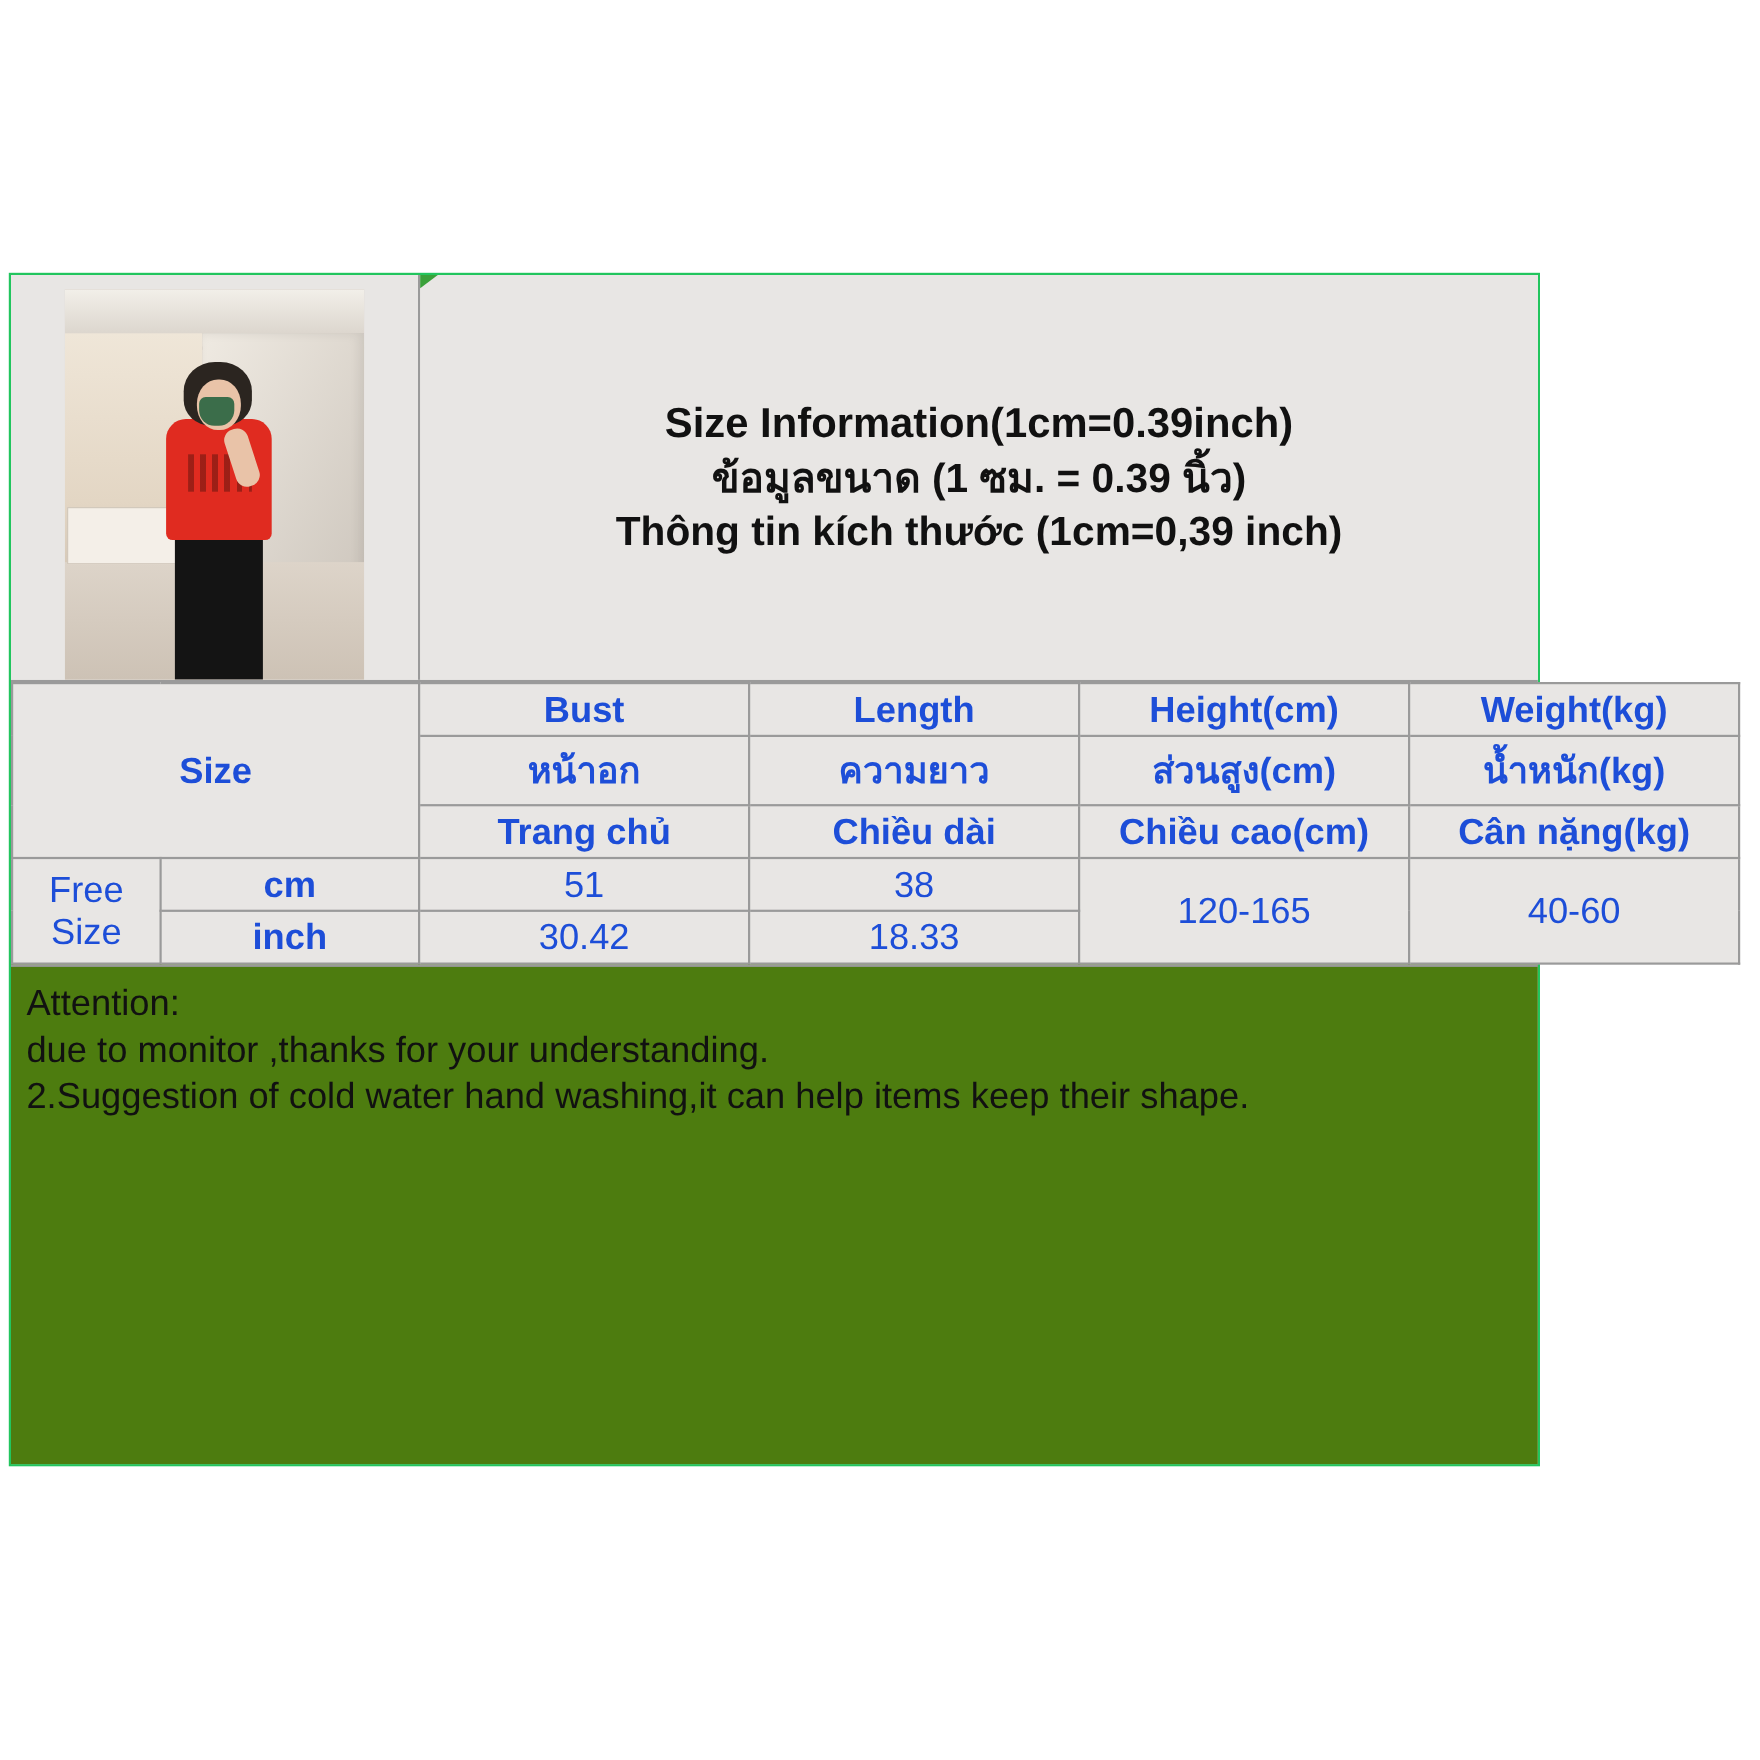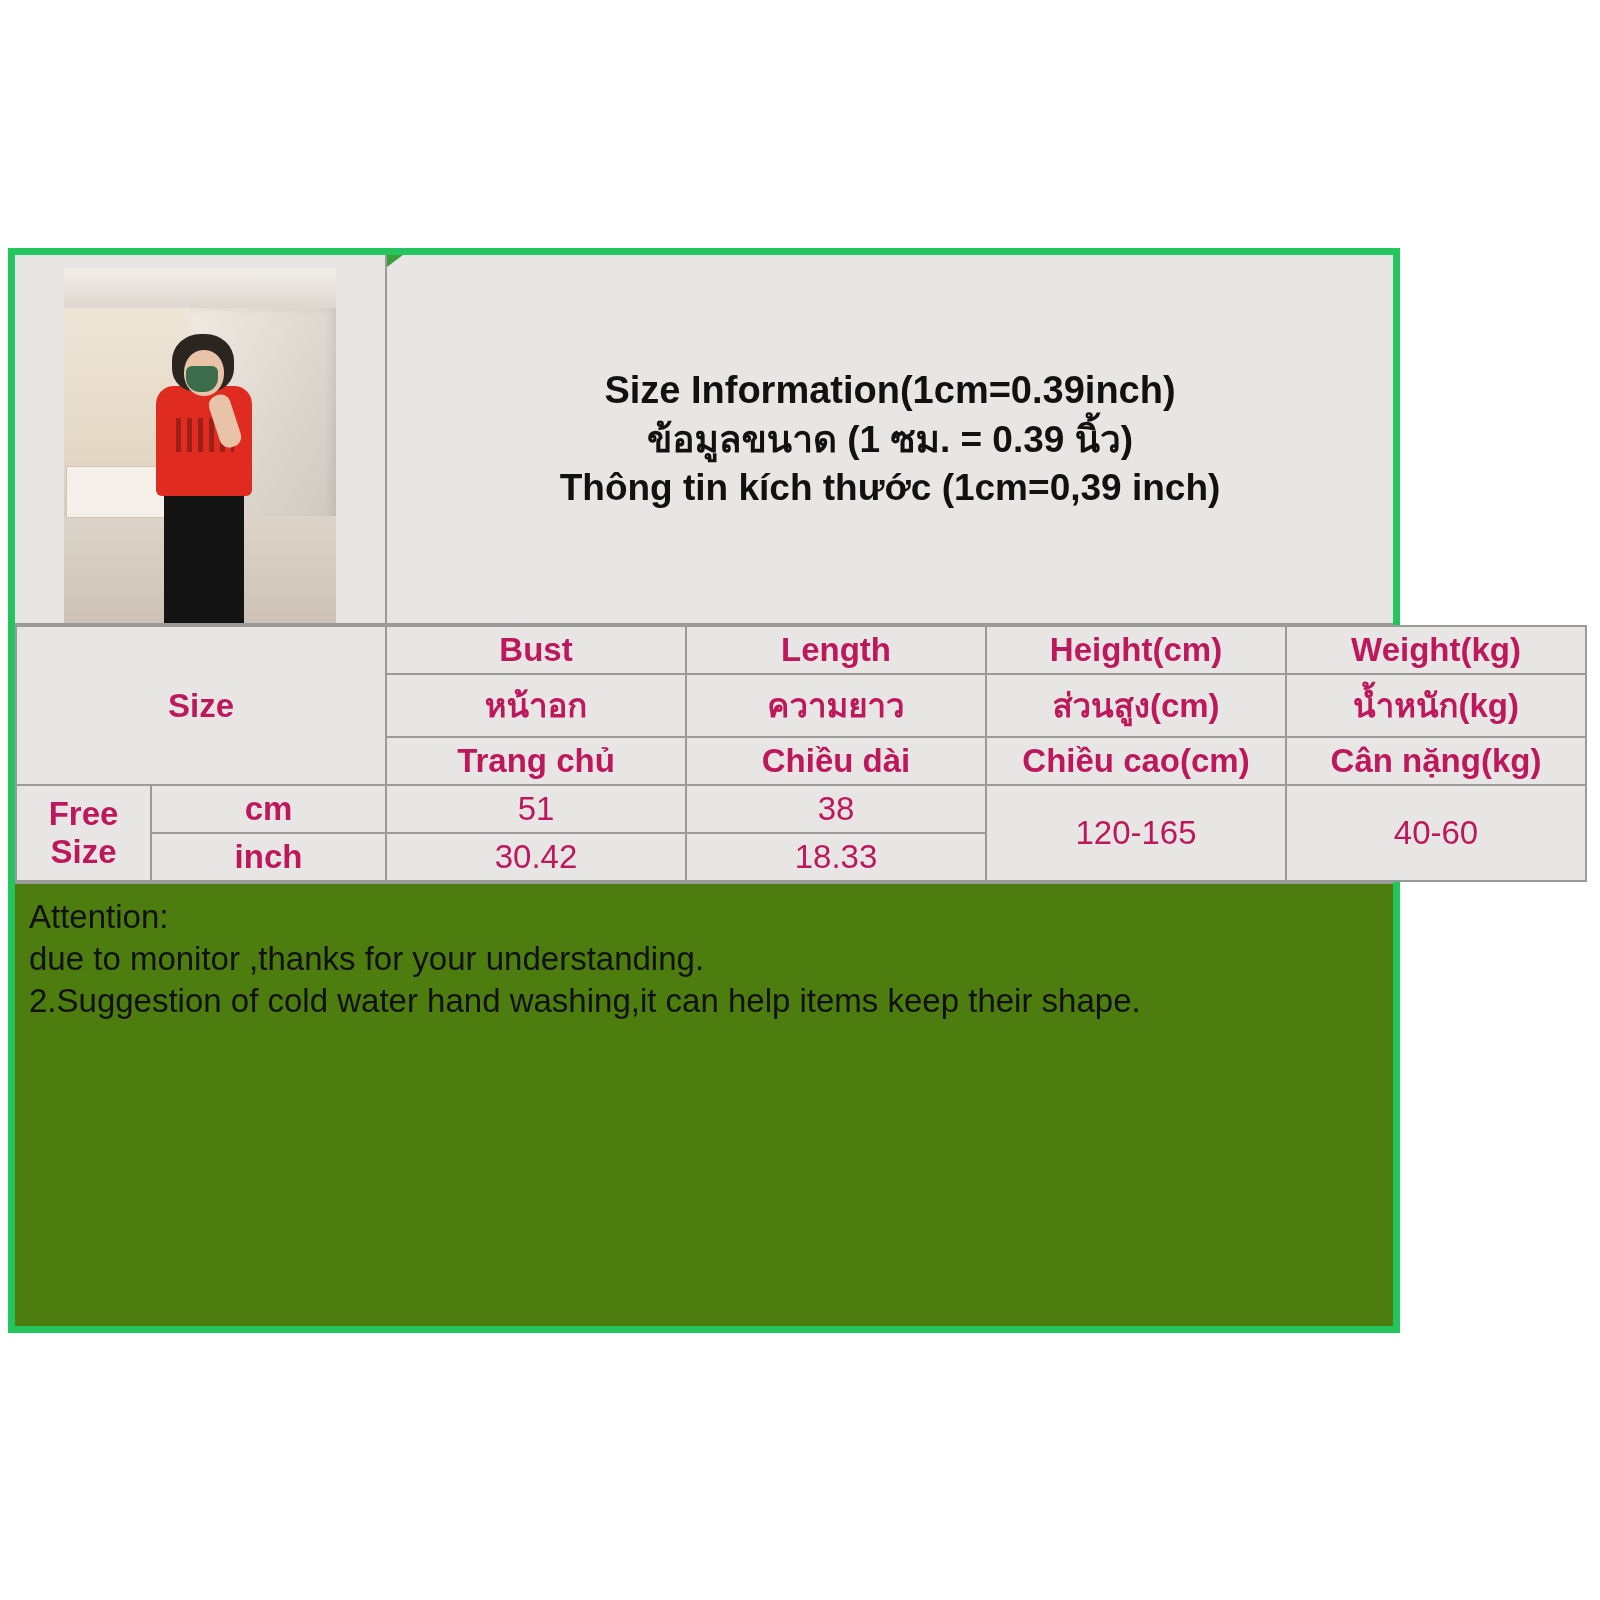--- a/index.html
+++ b/index.html
@@ -19,21 +19,21 @@
   }
 
   
   .chart-card {
     position: absolute;
     left: 8px;
     top: 248px;
     width: 1392px;
     height: 1085px;
     background: #ffffff;
-    border: 7px solid #22c55e;
+    border: 2px solid #22c55e;
     box-sizing: border-box;
     display: flex;
     flex-direction: column;
   }
 
   
   .top-band {
     display: flex;
     height: 368px;
     flex: 0 0 368px;
@@ -147,21 +147,21 @@
   table.size-table {
     border-collapse: collapse;
     width: 100%;
     table-layout: fixed;
   }
   table.size-table td {
     border: 2px solid #9a9a9a;
     background: #e8e6e4;
     text-align: center;
     vertical-align: middle;
-    color: #be185d;
+    color: #1d4ed8;
     font-size: 33px;
     padding: 4px 2px;
   }
   td.size-label {
     font-size: 48px;
     font-weight: bold;
   }
   td.hdr {
     font-weight: bold;
     font-size: 33px;
@@ -170,21 +170,21 @@
     font-weight: bold;
     font-size: 31px;
     margin-left: 13px;
   }
   td.hdr-vn {
     font-weight: bold;
     font-size: 32px;
   }
   td.freesize {
     font-size: 35px;
-    font-weight: bold;
+    font-weight: normal;
   }
   td.unit {
     font-size: 33px;
     font-weight: bold;
   }
   td.val {
     font-size: 33px;
   }
   td.range {
     font-size: 33px;

